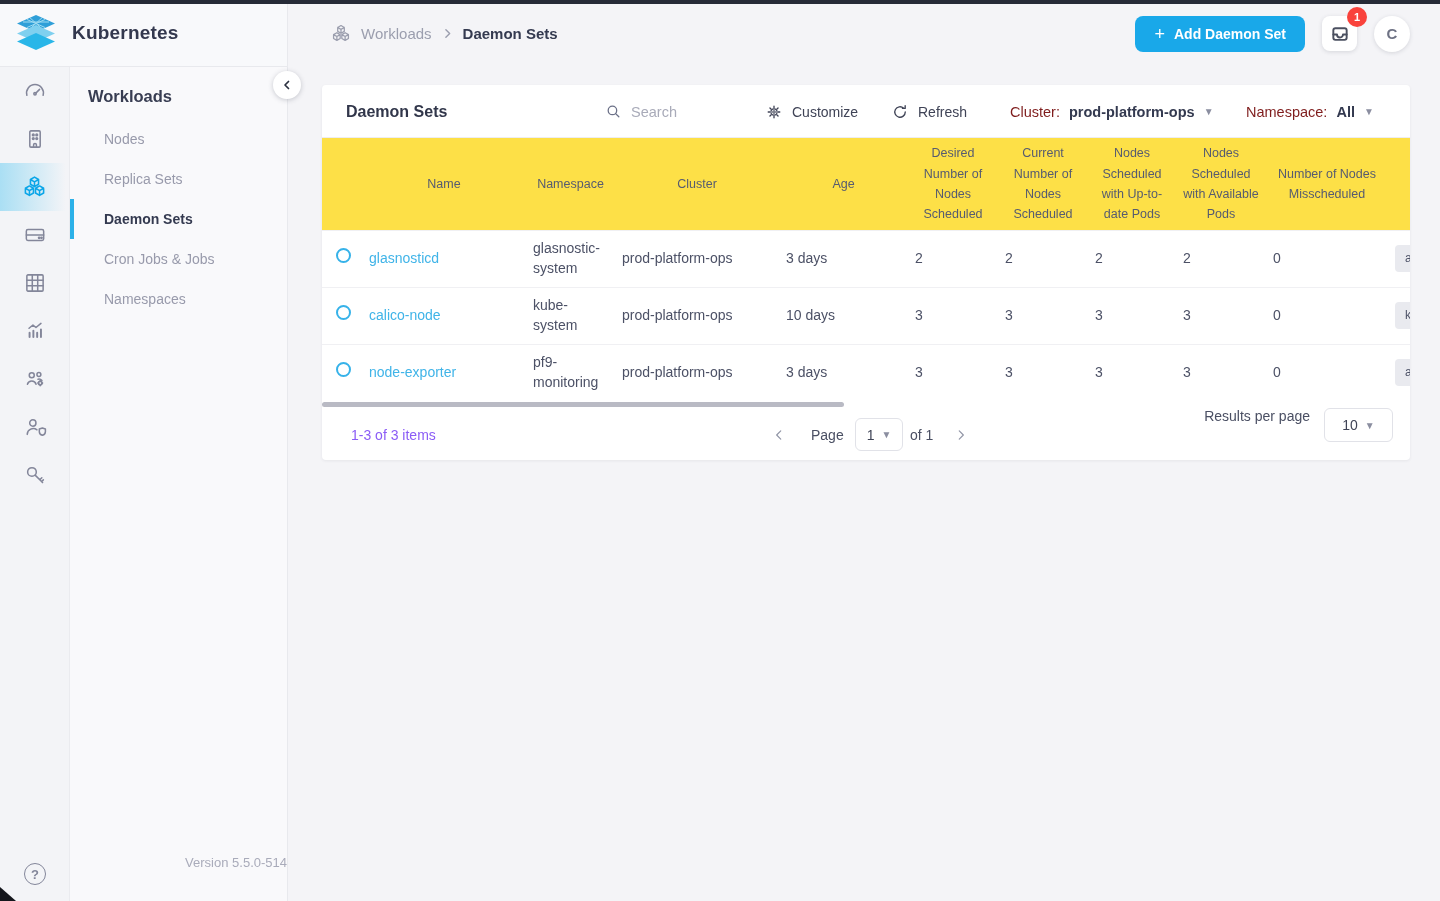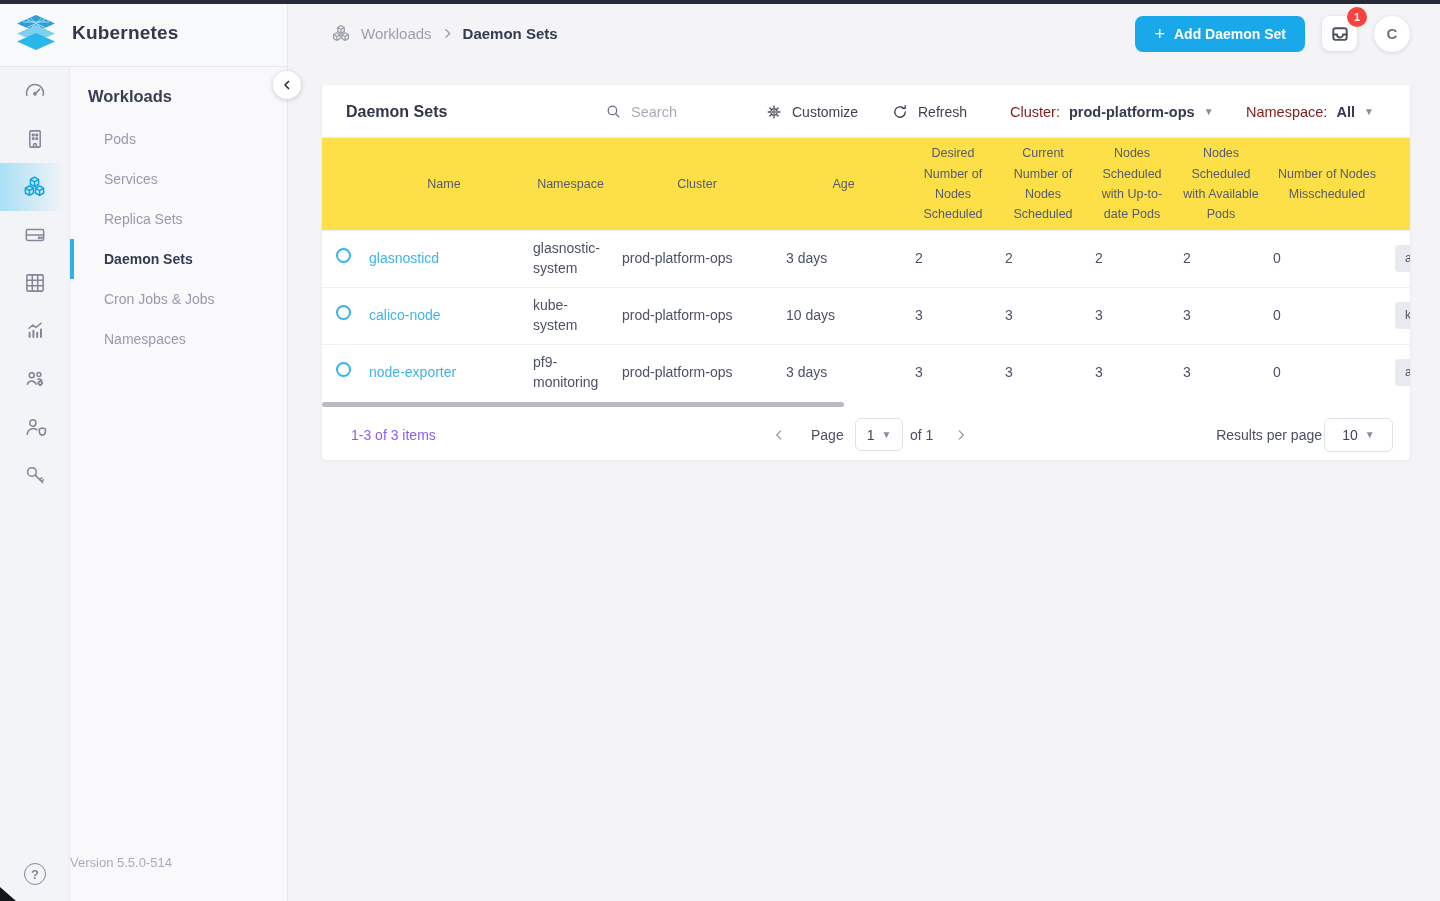--- a/index.html
+++ b/index.html
@@ -29,21 +29,21 @@
   .help-circle { width:22px; height:22px; border:1.4px solid #83869a; border-radius:50%; color:#83869a;
     display:flex; align-items:center; justify-content:center; font-size:13px; font-weight:700; }
   .help-circle::after { content:"?"; }
 
   .menu-panel { flex:1; position:relative; }
   .menu-heading { padding:20px 0 0 18px; font-size:16.5px; font-weight:700; color:#383d52; height:38px; }
   .menu-list { margin-top:14px; }
   .menu-item { position:relative; height:40px; display:flex; align-items:center; padding-left:34px; font-size:14px; color:#989aab; cursor:pointer; }
   .menu-item.active { color:#343a50; font-weight:700; }
   .menu-item.active .active-bar { position:absolute; left:0; top:0; width:4px; height:40px; background:#2cb1e8; }
-  .version { position:absolute; bottom:31px; left:0; width:100%; text-align:left; font-size:13px; color:#a9abba; }
+  .version { position:absolute; bottom:31px; left:0; width:100%; text-align:right; font-size:13px; color:#a9abba; }
 
   .collapse-btn { position:absolute; top:71px; left:273px; width:28px; height:28px; border-radius:50%; background:#fff;
     box-shadow:0 1px 5px rgba(50,55,75,.25); z-index:60; display:flex; align-items:center; justify-content:center; cursor:pointer; }
 
   
   .main { position:absolute; left:288px; top:0; width:1152px; height:901px; }
   .topbar { height:67px; display:flex; align-items:center; justify-content:space-between; padding:0 30px 0 42px; }
   .breadcrumb { display:flex; align-items:center; gap:9px; font-size:15px; }
   .crumb-parent { color:#9b9eae; cursor:pointer; }
   .crumb-current { color:#343a50; font-weight:700; }
@@ -95,21 +95,21 @@
   .card-footer { position:relative; height:53px; display:flex; align-items:center; }
   .items-summary { margin-left:29px; color:#8b5cf6; }
   .pg-abs { position:absolute; top:0; height:53px; display:flex; align-items:center; }
   .pg-chevron { cursor:pointer; display:flex; align-items:center; }
   .pg-chev-left { left:450px; }
   .pg-label { left:489px; color:#4a4f63; }
   .pg-box { left:533px; width:48px; height:33px; border:1px solid #e1e2e8; border-radius:6px; top:10px; height:33px;
     display:flex; align-items:center; justify-content:center; gap:7px; color:#3f4456; cursor:pointer; }
   .pg-of { left:588px; color:#4a4f63; }
   .pg-chev-right { left:632px; }
-  .rpp-group { position:absolute; right:17px; top:0; height:53px; display:flex; align-items:center; gap:2px; }
+  .rpp-group { position:absolute; right:17px; top:0; height:53px; display:flex; align-items:flex-start; gap:14px; }
   .rpp-label { color:#4a4f63; }
   .rpp-box { width:69px; height:34px; border:1px solid #e1e2e8; border-radius:6px; display:flex; align-items:center;
     justify-content:center; gap:7px; color:#3f4456; cursor:pointer; }
 
   .icon-stroke { fill:none; stroke:#4b5060; stroke-width:2; stroke-linecap:round; stroke-linejoin:round; }
   .icon-gray { fill:none; stroke:#9b9eae; stroke-width:1.4; stroke-linecap:round; stroke-linejoin:round; }
   .icon-slate { fill:none; stroke:#3f4356; stroke-width:1.5; stroke-linecap:round; stroke-linejoin:round; }
   .icon-lightgray { fill:none; stroke:#9094a5; stroke-width:2; stroke-linecap:round; stroke-linejoin:round; }
 
   .cursor-artifact { position:absolute; left:0; bottom:0; width:0; height:0;
@@ -200,24 +200,21 @@
       </div>
       <div class="rail-help">
           <span class="help-circle"></span>
         </div>
     </div>
 
     <div class="menu-panel">
       <div class="menu-heading">Workloads</div>
       <div class="menu-list">
         <div class="menu-item">
-            <span>Pods</span>
-          </div>
-        <div class="menu-item">
-            <span>Services</span>
+            <span>Nodes</span>
           </div>
         <div class="menu-item">
             <span>Replica Sets</span>
           </div>
         <div class="menu-item active">
             <span class="active-bar"></span>
             <span>Daemon Sets</span>
           </div>
         <div class="menu-item">
             <span>Cron Jobs &amp; Jobs</span>

